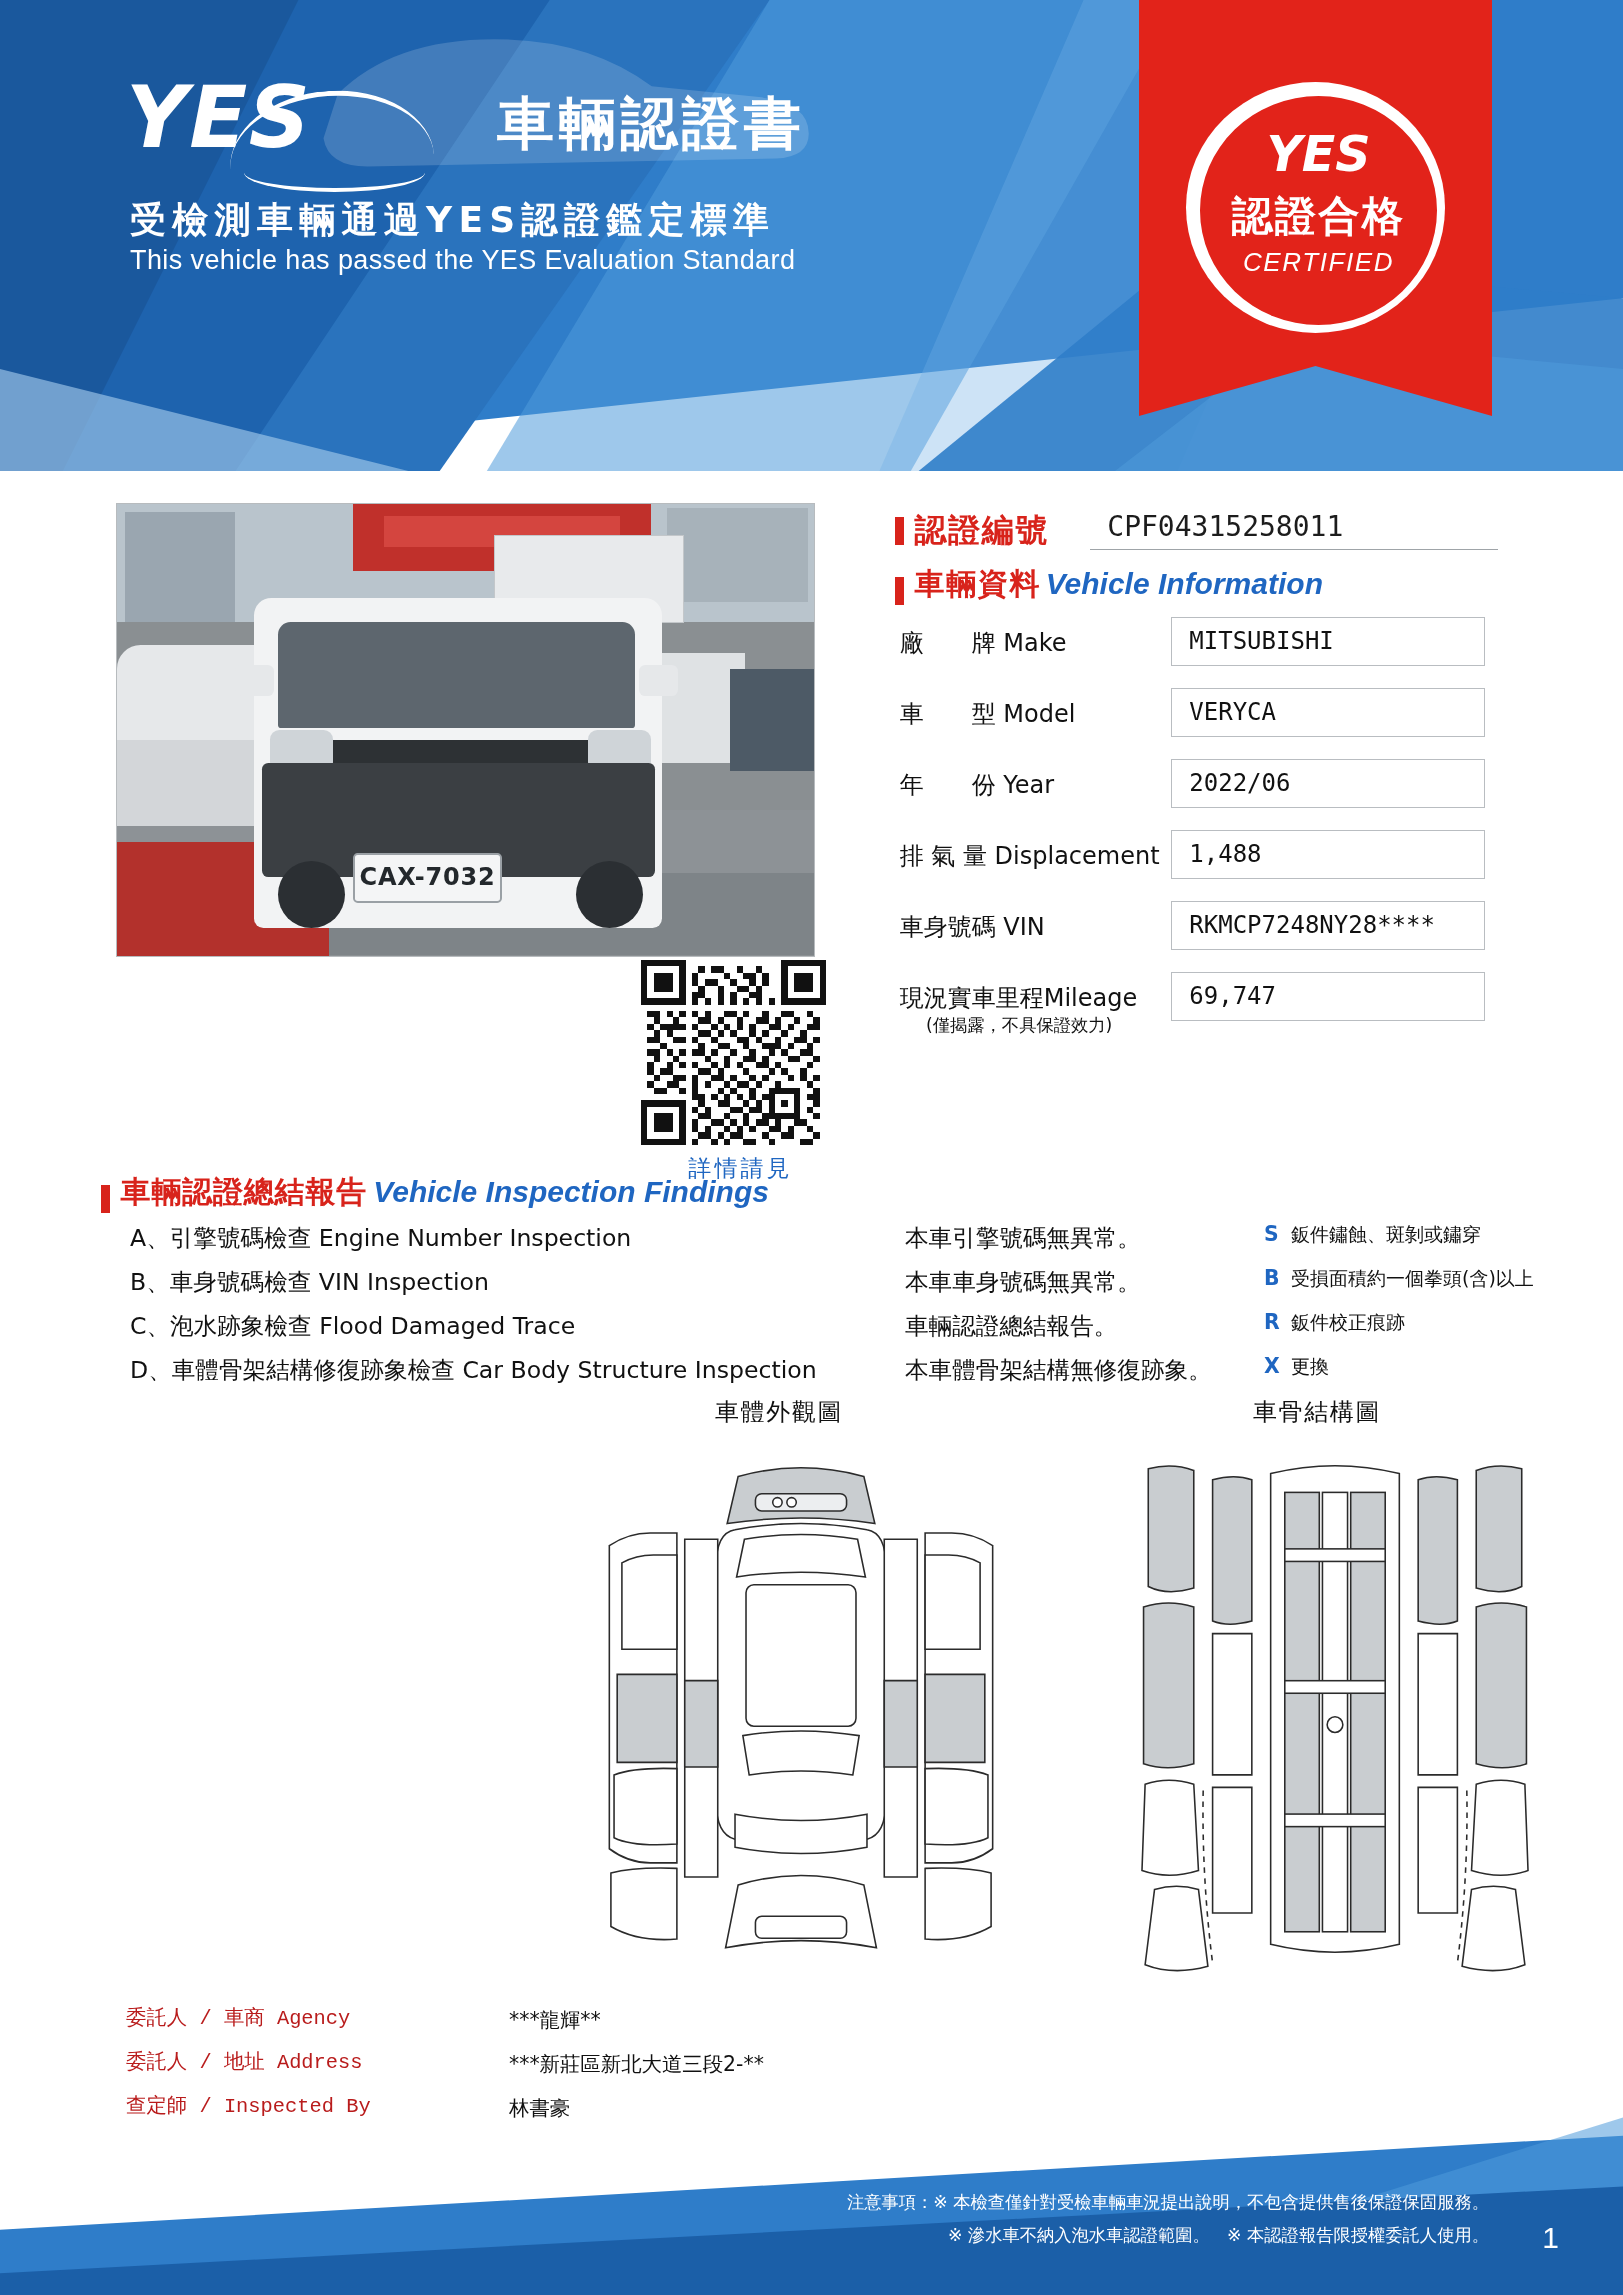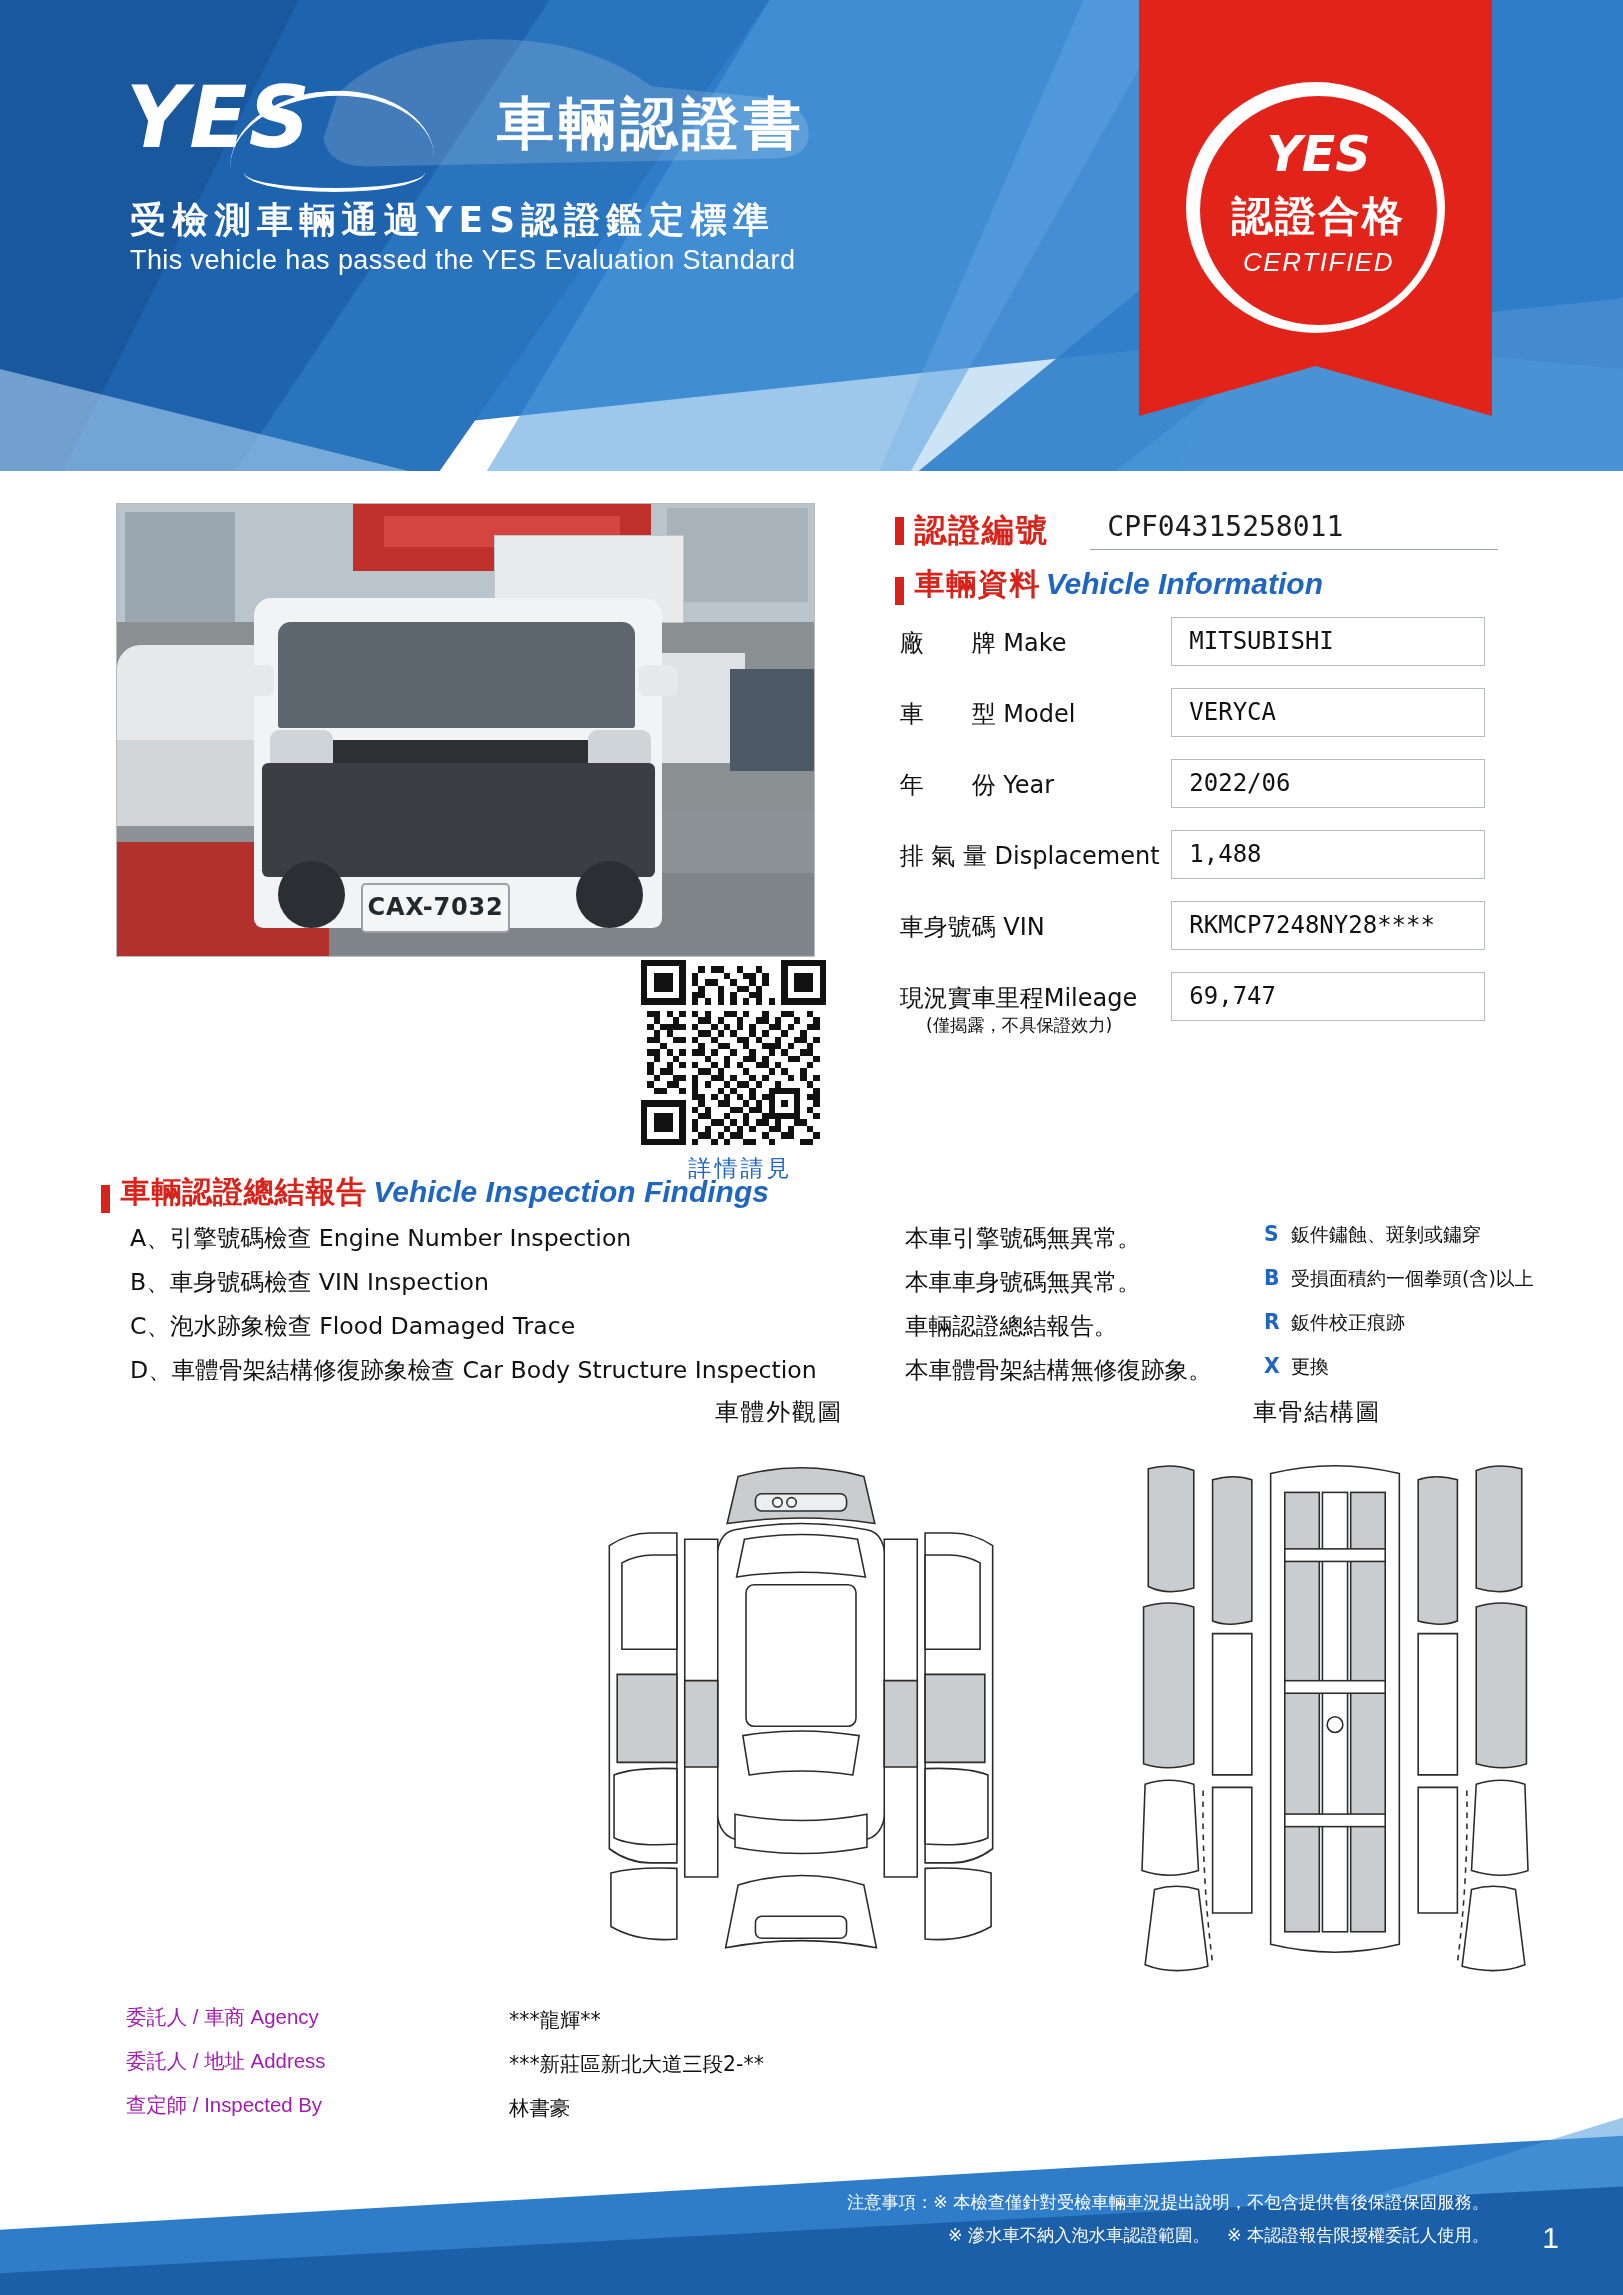--- a/index.html
+++ b/index.html
@@ -187,24 +187,24 @@
     position:absolute; left:145px; top:259px; width:393px; height:114px;
     background:#3b3f43; border-radius:6.3px;
   }
   .ph-truck-grille {
     position:absolute; left:204px; top:236px; width:275px; height:35px;
     background:#2d3134; border-radius:4.7px;
   }
   .ph-hl-l { position:absolute; left:153px; top:226px; width:63px; height:41px; background:#cfd4d8; border-radius:9.4px; }
   .ph-hl-r { position:absolute; left:471px; top:226px; width:63px; height:41px; background:#cfd4d8; border-radius:9.4px; }
   .ph-plate {
-    position:absolute; left:244px; top:349px; width:145px; height:46px;
+    position:absolute; left:236px; top:349px; width:145px; height:46px;
     background:#f4f5f6; border:2.4px solid #9aa0a5; border-radius:4.7px;
     font-family:"DejaVu Sans", sans-serif; font-size:24px; font-weight:bold;
-    color:#23282c; text-align:center; line-height:44px; letter-spacing:0.8px;margin-top:30px;
+    color:#23282c; text-align:center; line-height:44px; letter-spacing:0.8px;
   }
   .ph-bed {
     position:absolute; left:377px; top:31px; width:188px; height:86px;
     background:#e8eaec; border:1.6px solid #c3c7ca;
   }
   .ph-mirror-l { position:absolute; left:118px; top:161px; width:39px; height:31px; background:#e6e8ea; border-radius:6.3px; }
   .ph-mirror-r { position:absolute; left:522px; top:161px; width:39px; height:31px; background:#e6e8ea; border-radius:6.3px; }
   .ph-truck-wheel-l { position:absolute; left:161px; top:357px; width:67px; height:67px; background:#2b2f33; border-radius:50%; }
   .ph-truck-wheel-r { position:absolute; left:459px; top:357px; width:67px; height:67px; background:#2b2f33; border-radius:50%; }
 
@@ -405,23 +405,23 @@
 
   
   .footer-info {
     position: absolute;
     left: 126px; top: 2003px;
     width: 864px;
   }
   .fi-row { height: 44px; position: relative; }
   .fi-label {
     position: absolute; left: 0; top: 0;
-    font-family: Liberation Sans, sans-serif;
+    font-family: Liberation Mono, monospace;
     font-size: 20.4px;
-    color: #a21caf;
+    color: #b91c1c;
   }
   .fi-value {
     position: absolute; left: 383px; top: 3.1px;
     font-family: "DejaVu Sans", sans-serif;
     font-size: 20.4px;
     color: #111111;
   }
 
   
   .footer-bar {

